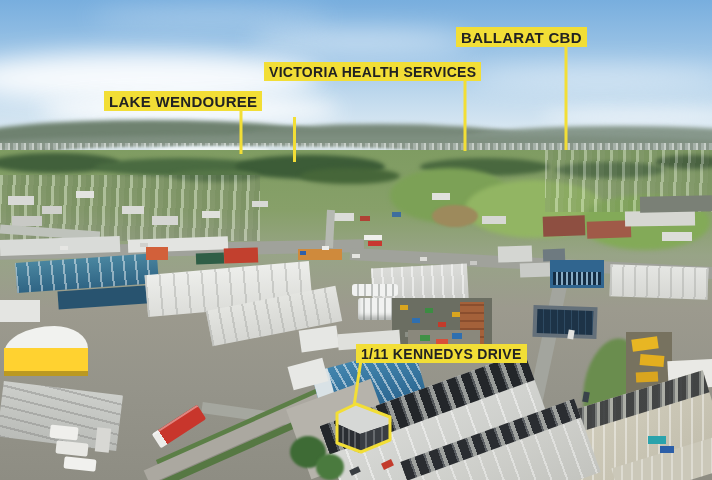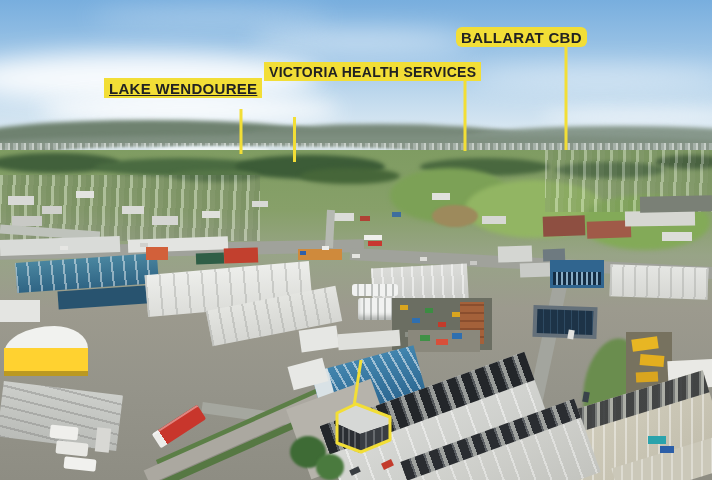--- a/index.html
+++ b/index.html
@@ -196,17 +196,18 @@
       <line x1="343" y1="427" x2="343" y2="447"></line>
         <line x1="349" y1="429" x2="349" y2="450"></line>
       <line x1="355" y1="431" x2="355" y2="452"></line>
         <line x1="366" y1="432" x2="366" y2="451"></line>
       <line x1="374" y1="430" x2="374" y2="448"></line>
         <line x1="382" y1="427" x2="382" y2="445"></line>
     </g>
     <polygon points="337,413 356,404 390,417 390,440 361,452 337,443" fill="none" stroke="var(--accent)" stroke-width="3" stroke-linejoin="round"></polygon>
   </svg>
 
-  <div class="label" style="left:104px;top:78px;text-decoration:underline;">LAKE WENDOUREE</div>
+  <div class="label" style="left:104px;top:91px;">LAKE WENDOUREE</div>
   <div class="label" style="left:264px;top:62px;font-size:14px;">VICTORIA HEALTH SERVICES</div>
-  <div class="label" style="left:456px;top:27px;font-size:15px;border-radius:6px;">BALLARAT CBD</div>
+  <div class="label" style="left:456px;top:27px;font-size:15px;">BALLARAT CBD</div>
+  <div class="label" style="left:356px;top:344px;font-size:14px;">1/11 KENNEDYS DRIVE</div>
 
 </div>
 
 </body></html>

